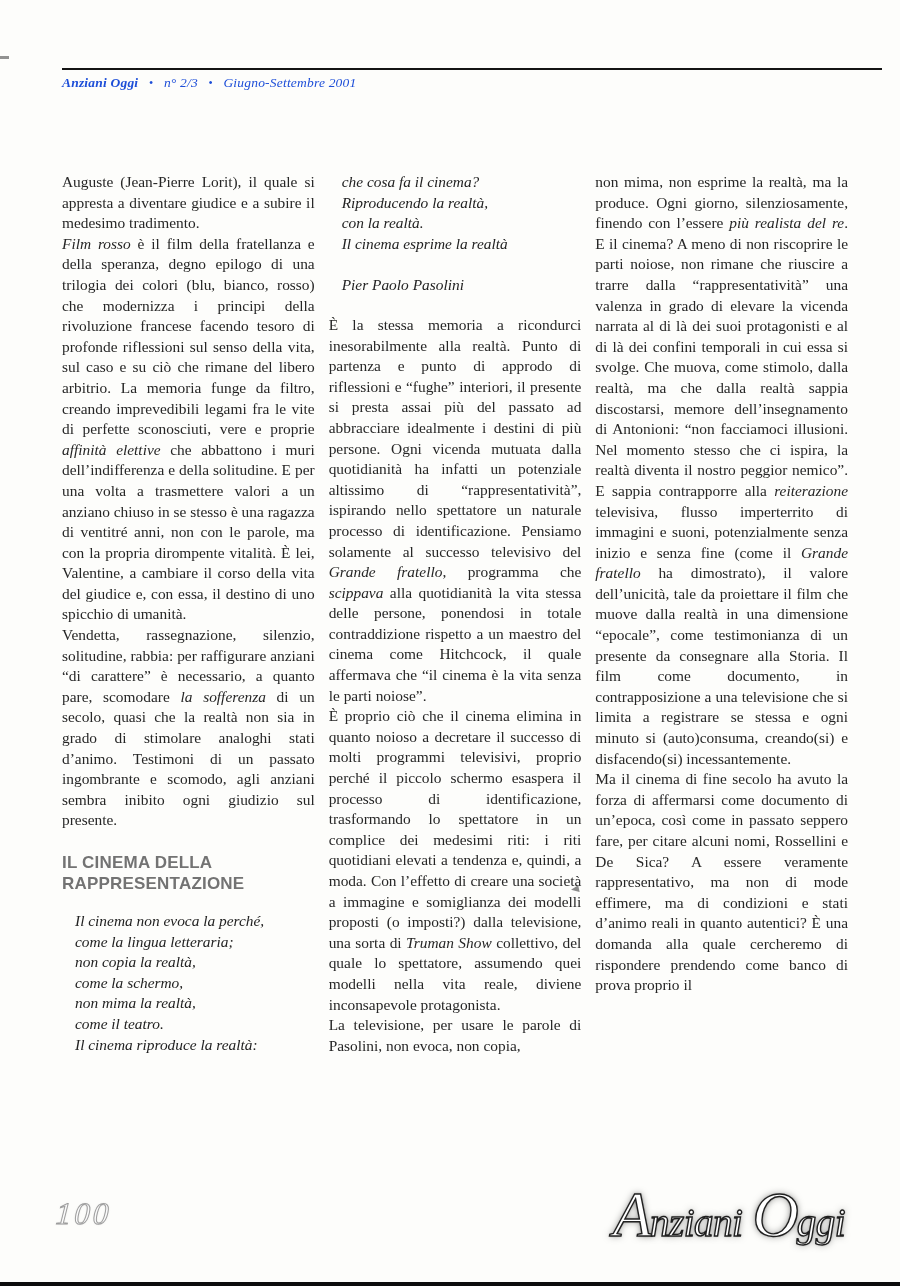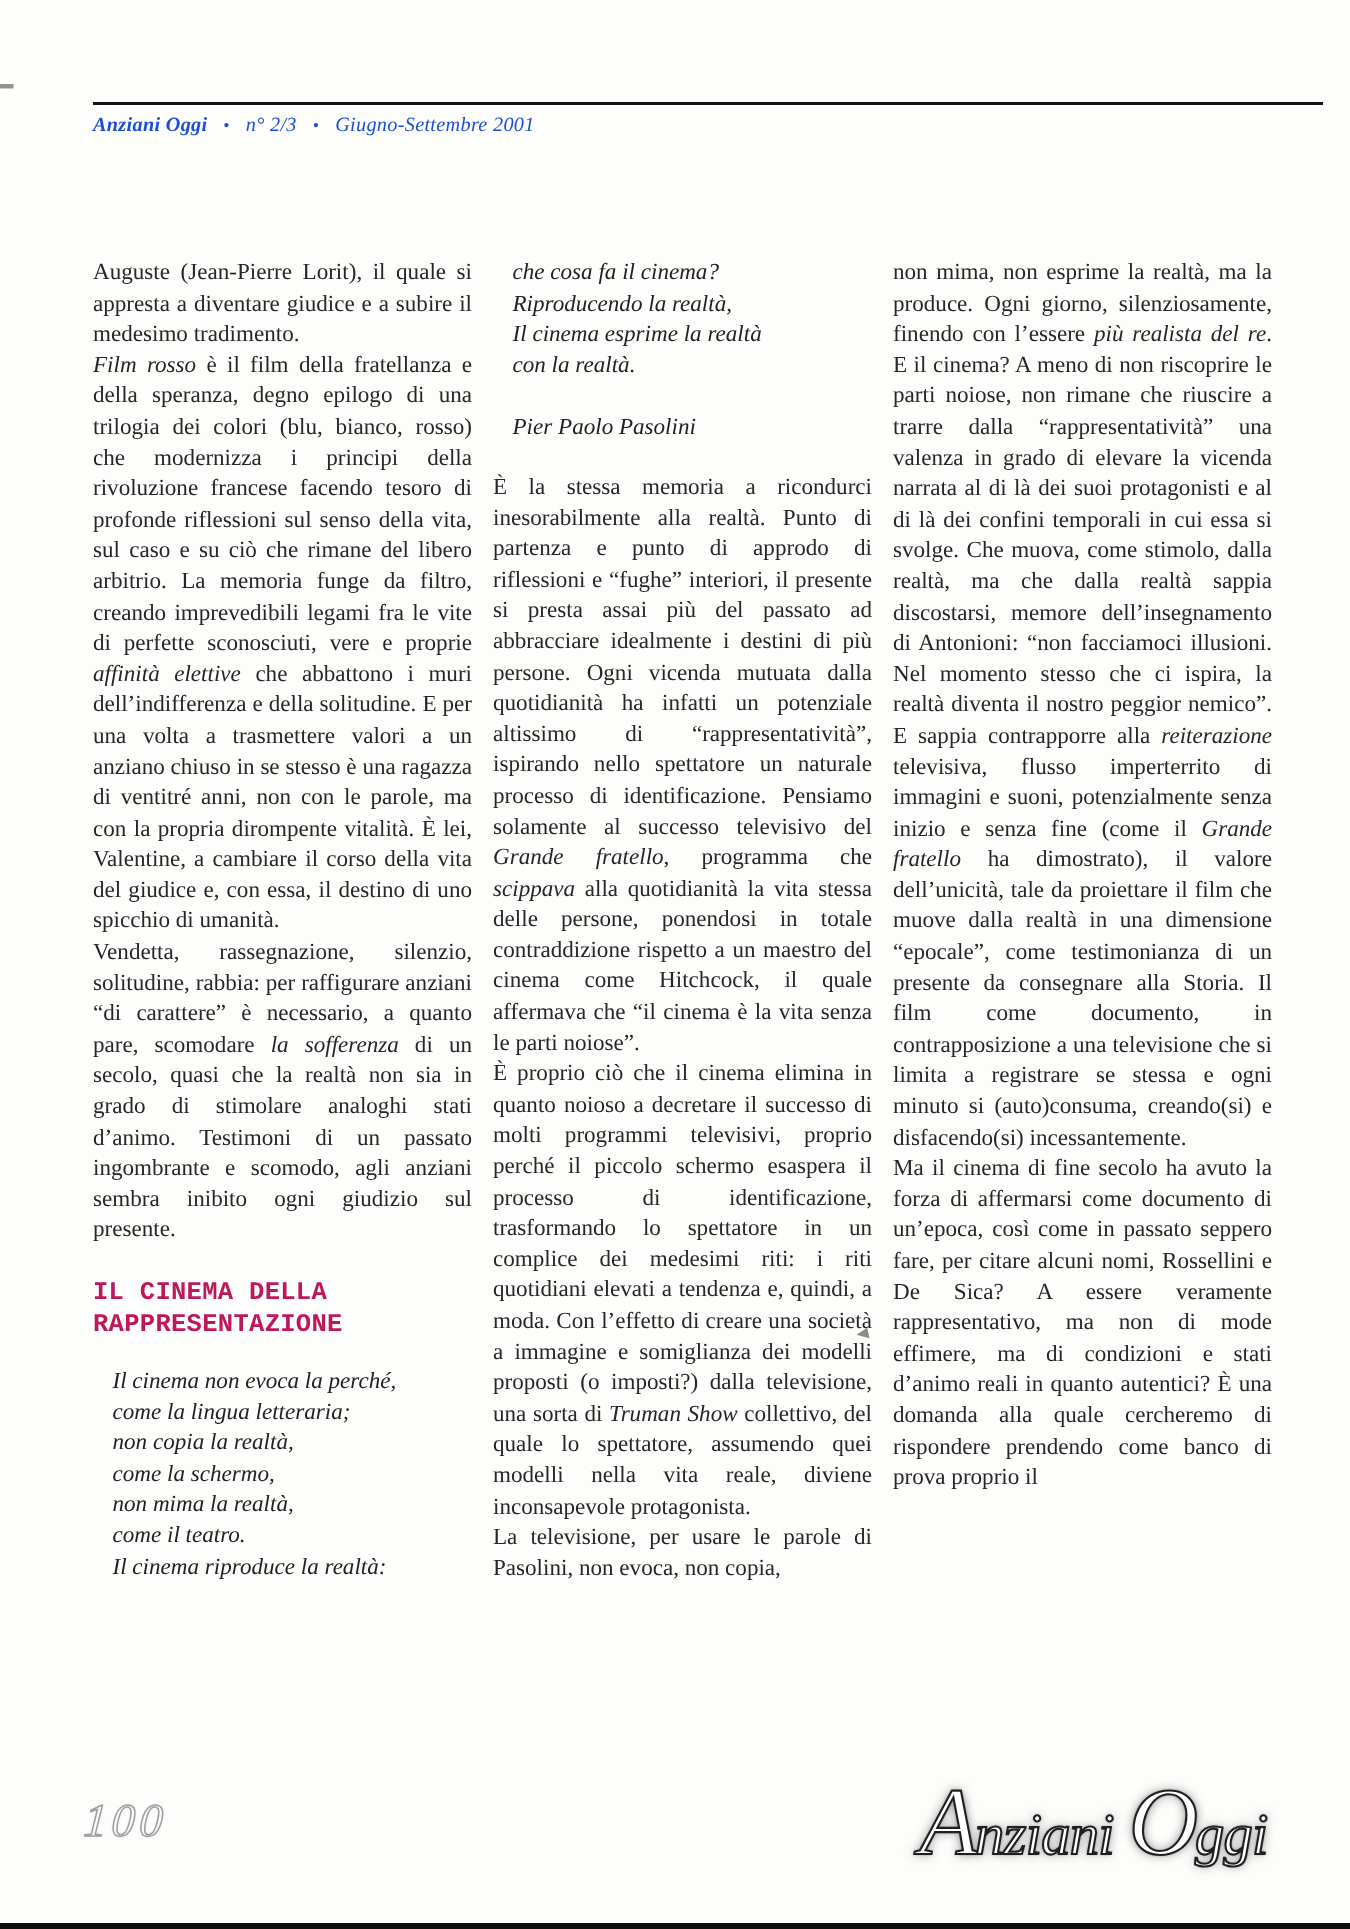--- a/index.html
+++ b/index.html
@@ -22,23 +22,23 @@
   .header-text .journal{font-weight:bold;}
   .header-text .dot{margin:0 7px;font-style:normal;font-size:12px;}
   
   .columns{
     position:absolute;left:62px;top:172px;width:786px;
     display:flex;gap:14px;
   }
   .col{width:253px;font-size:15.4px;line-height:20.6px;}
   .col p{margin:0;text-align:justify;hyphens:auto;-webkit-hyphens:auto;}
   .blue-heading{
-    font-family:Liberation Mono, monospace;
+    font-family:Liberation Sans, sans-serif;
     font-size:17px;line-height:21px;font-weight:bold;
-    color:#be185d;margin:21px 0 17px 0;letter-spacing:.2px;
+    color:#737373;margin:21px 0 17px 0;letter-spacing:.2px;
   }
   .poem{font-style:italic;margin-left:13px;color:#222;}
   .poem .line{line-height:20.6px;}
   .quote-author{font-style:italic;margin-left:13px;margin-top:21px;color:#222;}
   .body-block{margin-top:19px;}
   
   .margin-mark{
     position:absolute;left:571px;top:886px;
     width:0;height:0;
     border-right:8px solid #6e6e6e;
@@ -107,22 +107,22 @@
           <div class="line">non mima la realtà,</div>
           <div class="line">come il teatro.</div>
           <div class="line">Il cinema riproduce la realtà:</div>
         </div>
     </section>
 
     <section class="col">
       <div class="poem">
           <div class="line">che cosa fa il cinema?</div>
           <div class="line">Riproducendo la realtà,</div>
+          <div class="line">con la realtà.</div>
           <div class="line">Il cinema esprime la realtà</div>
-          <div class="line">con la realtà.</div>
         </div>
       <div class="quote-author">Pier Paolo Pasolini</div>
       <div class="body-block">
           <p><span>È la stessa memoria a ricondurci inesorabilmente alla realtà. Punto di partenza e punto di approdo di riflessioni e “fughe” interiori, il presente si presta assai più del passato ad abbracciare idealmente i destini di più persone. Ogni vicenda mutuata dalla quotidianità ha infatti un potenziale altissimo di “rappresentatività”, ispirando nello spettatore un naturale processo di identificazione. Pensiamo solamente al successo televisivo del </span><i>Grande fratello</i><span>, programma che </span><i>scippava</i><span> alla quotidianità la vita stessa delle persone, ponendosi in totale contraddizione rispetto a un maestro del cinema come Hitchcock, il quale affermava che “il cinema è la vita senza le parti noiose”.</span></p>
           <p><span>È proprio ciò che il cinema elimina in quanto noioso a decretare il successo di molti programmi televisivi, proprio perché il piccolo schermo esaspera il processo di identificazione, trasformando lo spettatore in un complice dei medesimi riti: i riti quotidiani elevati a tendenza e, quindi, a moda. Con l’effetto di creare una società a immagine e somiglianza dei modelli proposti (o imposti?) dalla televisione, una sorta di </span><i>Truman Show</i><span> collettivo, del quale lo spettatore, assumendo quei modelli nella vita reale, diviene inconsapevole protagonista.</span></p>
           <p><span>La televisione, per usare le parole di Pasolini, non evoca, non copia,</span></p>
         </div>
     </section>
 
     <section class="col">

